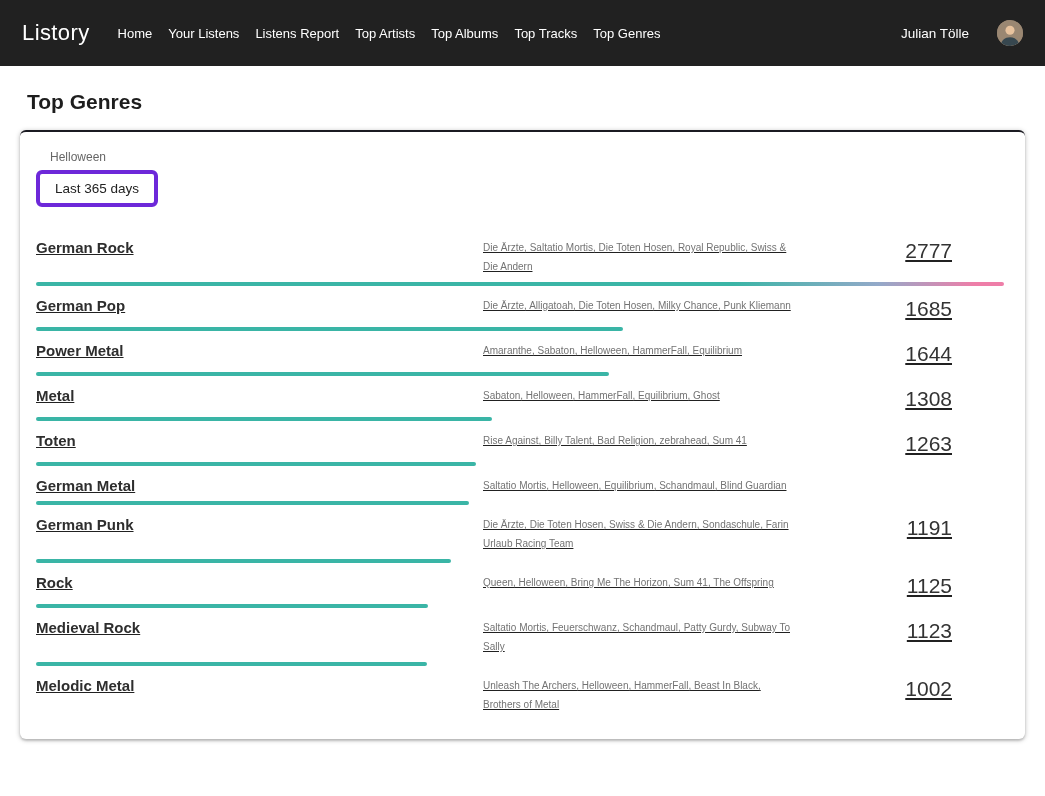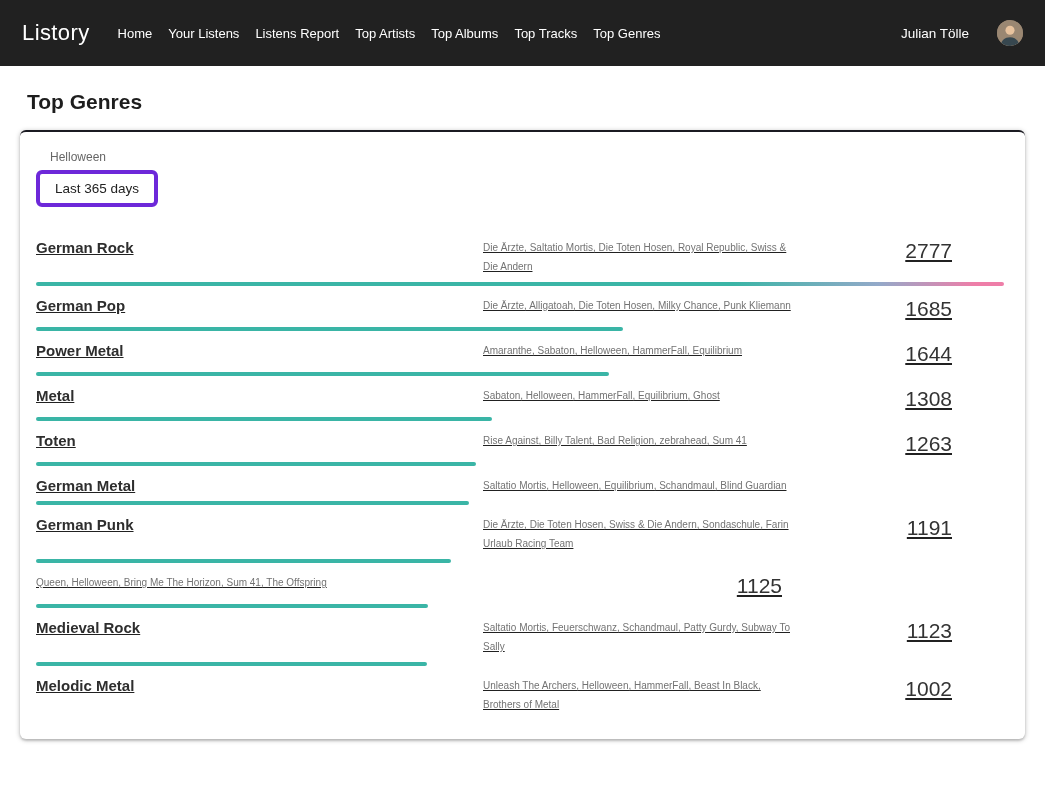--- a/index.html
+++ b/index.html
@@ -149,20 +149,21 @@
     <div class="artists">Saltatio Mortis, Helloween, Equilibrium, Schandmaul, Blind Guardian</div>
     <div class="bar" style="width: 44.7245%; background-size: 223.591% 100%;"></div>
   </div>
         <div class="row">
     <div class="genre">German Punk</div>
     <div class="artists">Die Ärzte, Die Toten Hosen, Swiss &amp; Die Andern, Sondaschule, Farin Urlaub Racing Team</div>
     <div class="count">1191</div>
     <div class="bar" style="width: 42.888%; background-size: 233.165% 100%;"></div>
   </div>
         <div class="row">
+    <div class="genre">Rock</div>
     <div class="artists">Queen, Helloween, Bring Me The Horizon, Sum 41, The Offspring</div>
     <div class="count">1125</div>
     <div class="bar" style="width: 40.5113%; background-size: 246.844% 100%;"></div>
   </div>
         <div class="row">
     <div class="genre">Medieval Rock</div>
     <div class="artists">Saltatio Mortis, Feuerschwanz, Schandmaul, Patty Gurdy, Subway To Sally</div>
     <div class="count">1123</div>
     <div class="bar" style="width: 40.4393%; background-size: 247.284% 100%;"></div>
   </div>

